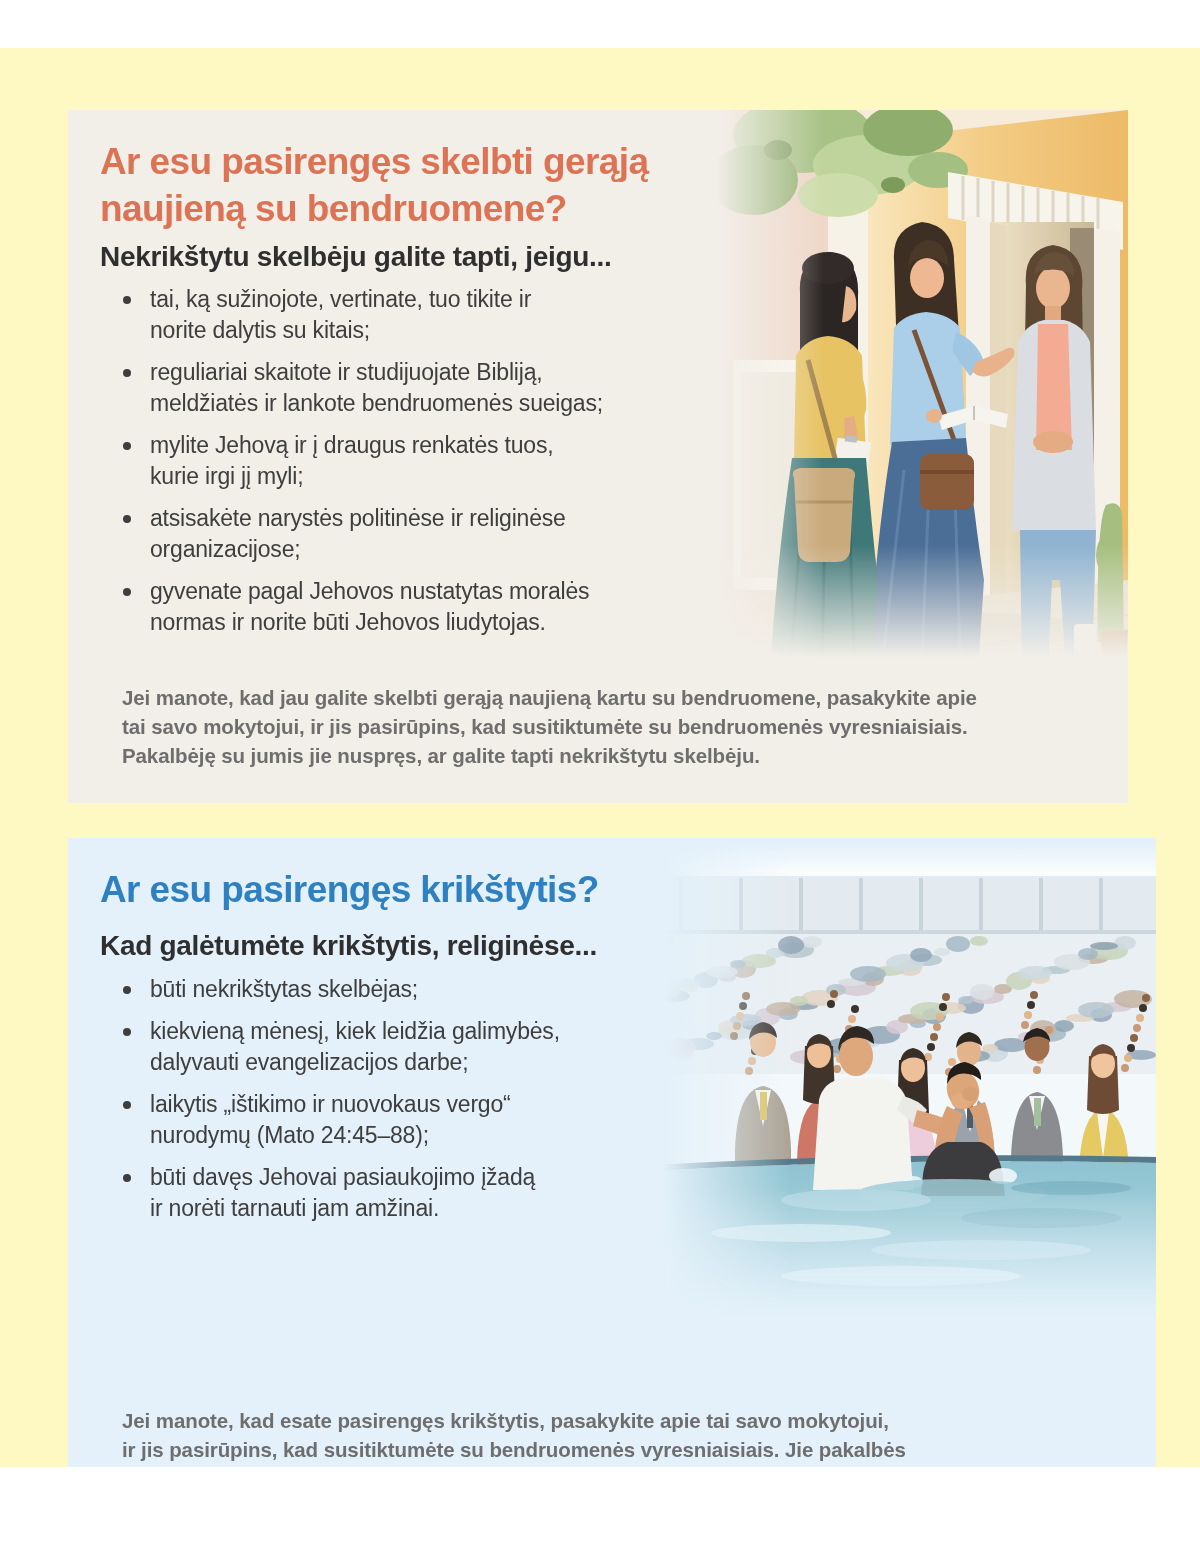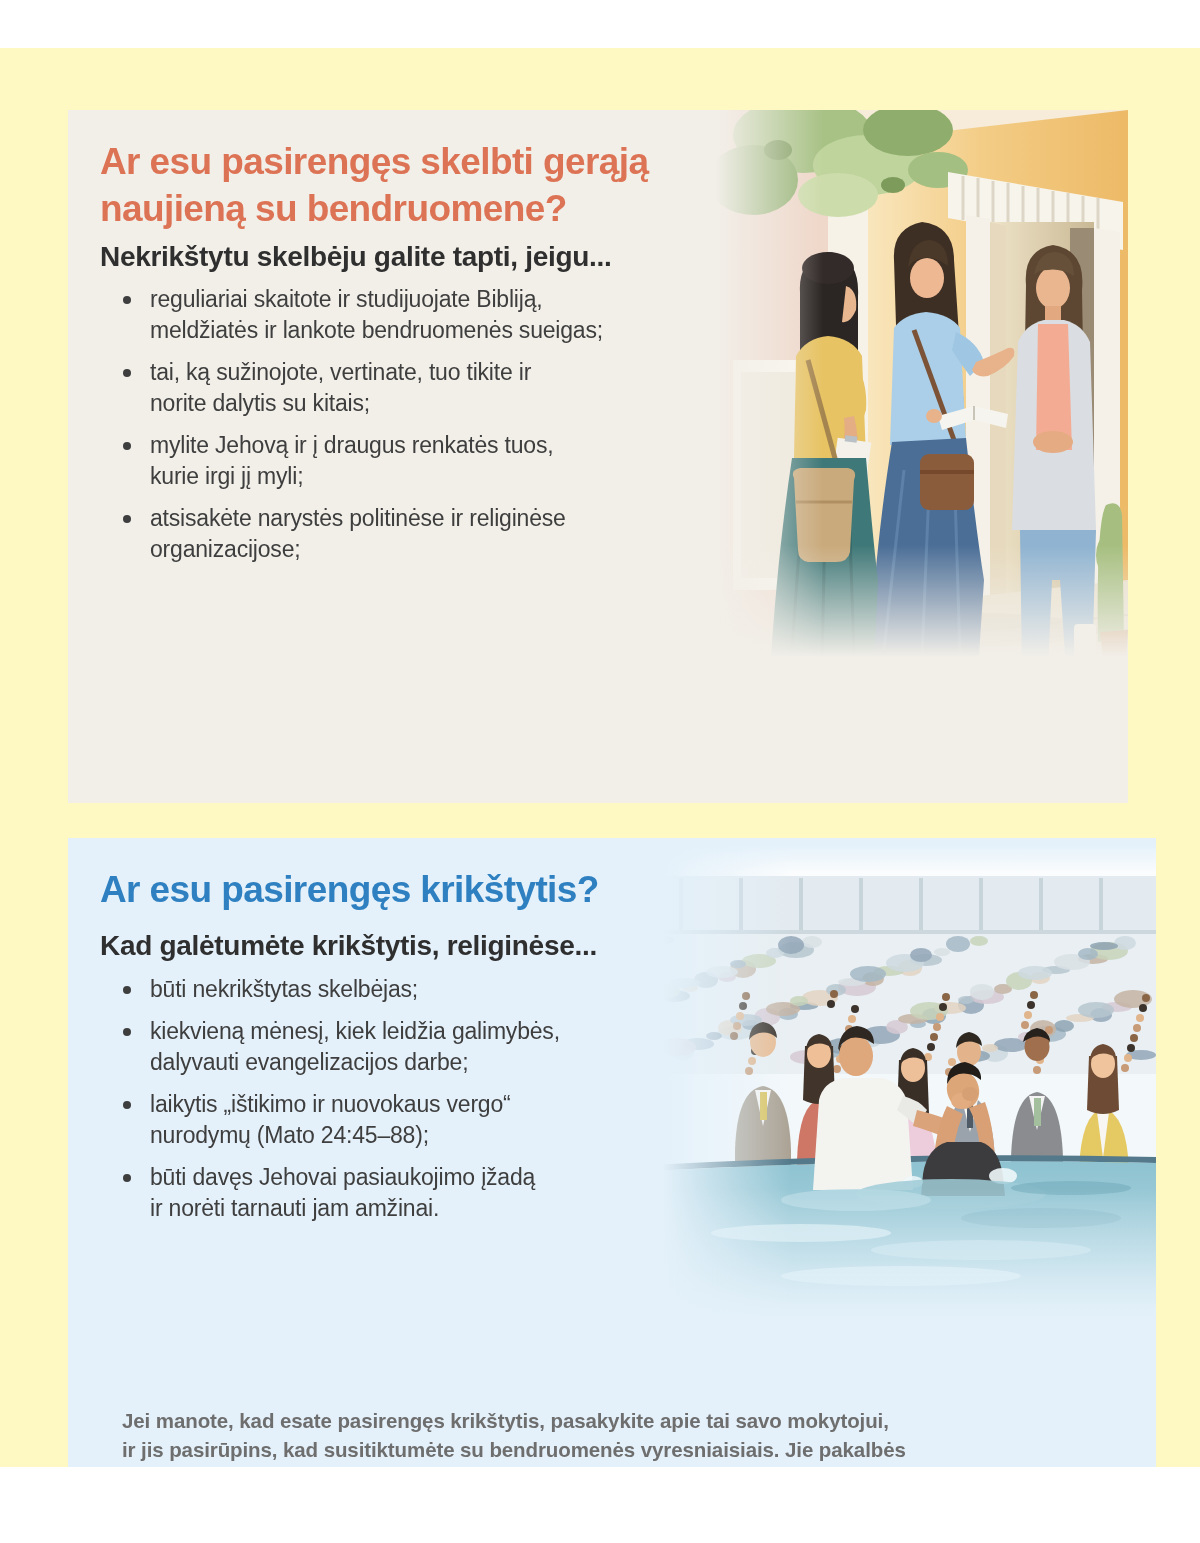--- a/index.html
+++ b/index.html
@@ -146,29 +146,34 @@
         </g>
       </svg>
       <div class="fade fade-left"></div>
       <div class="fade fade-bottom"></div>
     </div>
 
     <h1 class="heading heading--orange">Ar esu pasirengęs skelbti gerąją
 naujieną su bendruomene?</h1>
     <p class="subheading">Nekrikštytu skelbėju galite tapti, jeigu...</p>
     <ul class="bullets">
+      <li>tai, ką sužinojote, vertinate, tuo tikite ir
+norite dalytis su kitais;</li>
       <li>reguliariai skaitote ir studijuojate Bibliją,
 meldžiatės ir lankote bendruomenės sueigas;</li>
-      <li>tai, ką sužinojote, vertinate, tuo tikite ir
-norite dalytis su kitais;</li>
       <li>mylite Jehovą ir į draugus renkatės tuos,
 kurie irgi jį myli;</li>
       <li>atsisakėte narystės politinėse ir religinėse
 organizacijose;</li>
+      <li>gyvenate pagal Jehovos nustatytas moralės
+normas ir norite būti Jehovos liudytojas.</li>
     </ul>
+    <p class="note">Jei manote, kad jau galite skelbti gerąją naujieną kartu su bendruomene, pasakykite apie
+tai savo mokytojui, ir jis pasirūpins, kad susitiktumėte su bendruomenės vyresniaisiais.
+Pakalbėję su jumis jie nuspręs, ar galite tapti nekrikštytu skelbėju.</p>
   </section>
 
   <section class="panel panel--blue">
 
     <div class="illo illo--baptism">
       <svg viewBox="0 0 505 500" width="505" height="500">
         <defs>
           <linearGradient id="waterGrad" x1="0" y1="0" x2="0" y2="1">
             <stop offset="0" stop-color="#8fc3d1"></stop>
               <stop offset="0.6" stop-color="#a9d2dd"></stop>

